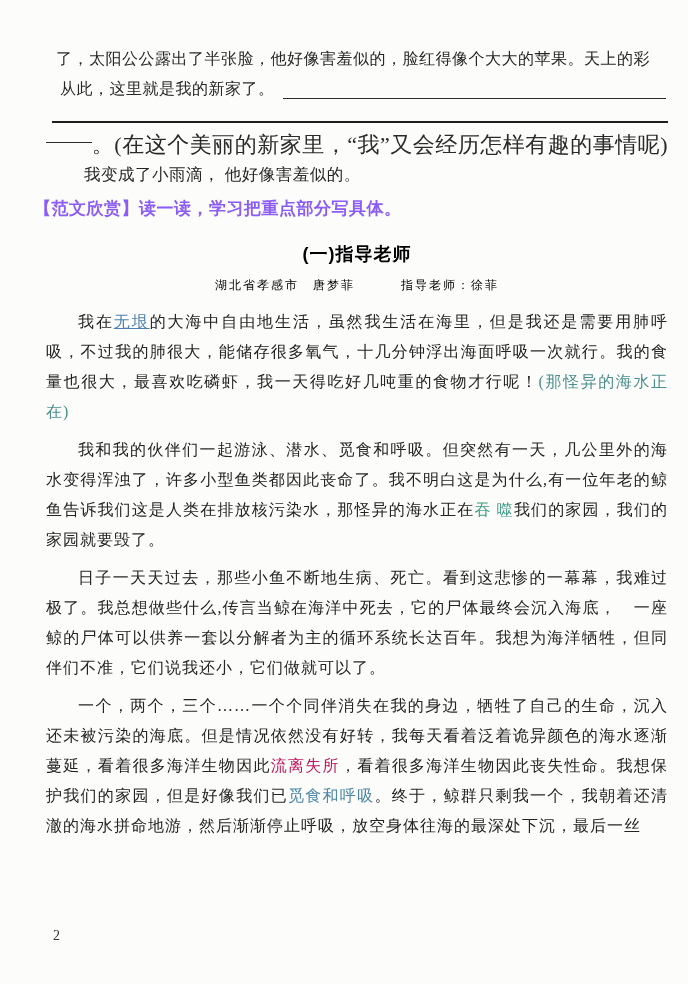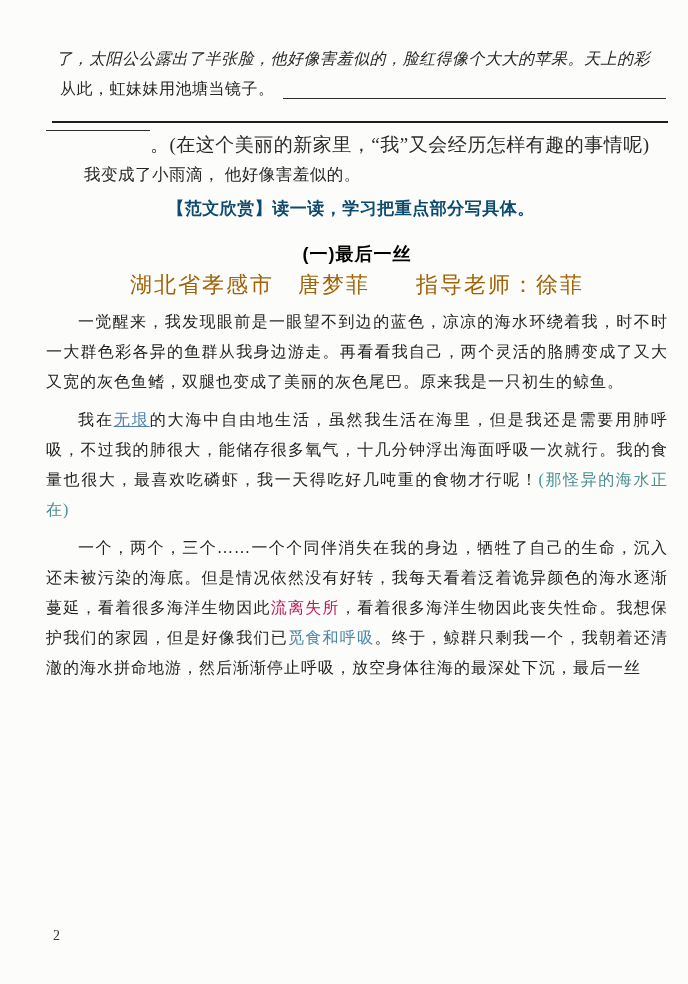--- a/index.html
+++ b/index.html
@@ -6,47 +6,47 @@
   body{
     width:688px;height:984px;position:relative;overflow:hidden;
     background:#fcfcfa;
     font-family:"Liberation Serif","DejaVu Serif",serif;
     color:#222;
   }
   .page{padding:44px 20px 0 46px;}
 
   
   .top{font-size:16px;line-height:30px;letter-spacing:0.5px;color:#262626;}
-  .tline{white-space:nowrap;font-style:italic;}
+  .tline{white-space:nowrap;}
   .indent1{padding-left:10px;}
   .closing-row{display:flex;align-items:flex-end;}
   .closing-text{white-space:nowrap;padding-left:14px;}
   .fill-blank{flex:1;border-bottom:1.5px solid #2b2b2b;margin:0 2px 5px 8px;}
   .full-blank{border-bottom:2px solid #1e1e1e;margin-top:17px;margin-left:6px;}
-  .hint-row{display:flex;align-items:flex-start;margin-top:7px;line-height:30px;font-size:19px;color:#2a2a2a;}
+  .hint-row{display:flex;align-items:center;margin-top:7px;line-height:30px;font-size:22px;color:#2a2a2a;}
   .short-blank{width:104px;border-bottom:1.5px solid #2b2b2b;margin-bottom:5px;}
   .hint-text{white-space:nowrap;}
   .ending-line{line-height:30px;padding-left:38px;font-size:16.5px;}
 
   
   .section-header{
     margin:5px 0 16px -12px;line-height:28px;
     font-family:"Liberation Sans","DejaVu Sans",sans-serif;
-    font-weight:bold;font-size:17px;color:#0c4a6e;letter-spacing:0.5px;text-align:center;
+    font-weight:bold;font-size:17px;color:#8b5cf6;letter-spacing:0.5px;
   }
 
   
   .essay-title{
     text-align:center;margin-top:4px;line-height:30px;
     font-family:"Liberation Sans","DejaVu Sans",sans-serif;
     font-weight:bold;font-size:18px;color:#000;letter-spacing:1px;
   }
   .essay-byline{
     text-align:center;margin-top:2px;line-height:28px;
-    font-size:22px;color:#a16207;letter-spacing:2px;
+    font-size:12px;color:#000000;letter-spacing:2px;
   }
   .byline-gap{display:inline-block;width:46px;}
 
   
   .essay-body{margin-top:8px;}
   .essay-body p{
     margin:0 0 8px 0;
     font-size:16px;line-height:30px;letter-spacing:1px;
     text-align:justify;text-indent:32px;color:#242424;
   }
@@ -57,39 +57,40 @@
   }
 </style>
 </head>
 <body>
 
 <div class="page">
 
   <div class="top">
     <div class="tline indent1">了，太阳公公露出了半张脸，他好像害羞似的，脸红得像个大大的苹果。天上的彩</div>
     <div class="closing-row">
-      <span class="closing-text">从此，虹妹妹用池塘当镜子。</span>
+      <span class="closing-text">从此，这里就是我的新家了。</span>
       <span class="fill-blank"></span>
     </div>
     <div class="full-blank"></div>
     <div class="hint-row">
       <span class="short-blank"></span>
       <span class="hint-text">。(在这个美丽的新家里，“我”又会经历怎样有趣的事情呢)</span>
     </div>
     <div class="ending-line">我变成了小雨滴， 他好像害羞似的。</div>
   </div>
 
   <div class="section-header">【范文欣赏】读一读，学习把重点部分写具体。</div>
 
-  <div class="essay-title">(一)最后一丝</div>
+  <div class="essay-title">(一)指导老师</div>
 
   <div class="essay-byline">
     <span>湖北省孝感市　唐梦菲</span><span class="byline-gap"></span><span>指导老师：徐菲</span>
   </div>
 
   <div class="essay-body">
-      <p><span>一觉醒来，我发现眼前是一眼望不到边的蓝色，凉凉的海水环绕着我，时不时一大群色彩各异的鱼群从我身边游走。再看看我自己，两个灵活的胳膊变成了又大又宽的灰色鱼鳍，双腿也变成了美丽的灰色尾巴。原来我是一只初生的鲸鱼。</span></p>
       <p><span>我在</span><span style="color: rgb(78, 127, 176); text-decoration: underline;">无垠</span><span>的大海中自由地生活，虽然我生活在海里，但是我还是需要用肺呼吸，不过我的肺很大，能储存很多氧气，十几分钟浮出海面呼吸一次就行。我的食量也很大，最喜欢吃磷虾，我一天得吃好几吨重的食物才行呢！</span><span style="color: rgb(75, 143, 142);">(那怪异的海水正在)</span></p>
+      <p><span>我和我的伙伴们一起游泳、潜水、觅食和呼吸。但突然有一天，几公里外的海水变得浑浊了，许多小型鱼类都因此丧命了。我不明白这是为什么,有一位年老的鲸鱼告诉我们这是人类在排放核污染水，那怪异的海水正在</span><span style="color: rgb(63, 155, 133);">吞 噬</span><span>我们的家园，我们的家园就要毁了。</span></p>
+      <p><span>日子一天天过去，那些小鱼不断地生病、死亡。看到这悲惨的一幕幕，我难过极了。我总想做些什么,传言当鲸在海洋中死去，它的尸体最终会沉入海底，　一座鲸的尸体可以供养一套以分解者为主的循环系统长达百年。我想为海洋牺牲，但同伴们不准，它们说我还小，它们做就可以了。</span></p>
       <p><span>一个，两个，三个……一个个同伴消失在我的身边，牺牲了自己的生命，沉入还未被污染的海底。但是情况依然没有好转，我每天看着泛着诡异颜色的海水逐渐蔓延，看着很多海洋生物因此</span><span style="color: #be185d;">流离失所</span><span>，看着很多海洋生物因此丧失性命。我想保护我们的家园，但是好像我们已</span><span style="color: rgb(77, 135, 166);">觅食和呼吸</span><span>。终于，鲸群只剩我一个，我朝着还清澈的海水拼命地游，然后渐渐停止呼吸，放空身体往海的最深处下沉，最后一丝</span></p>
     </div>
 
   <div class="page-number">2</div>
 </div>
 
 </body></html>

